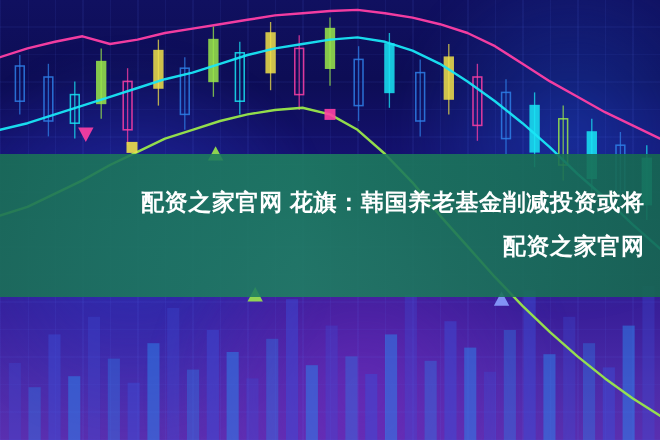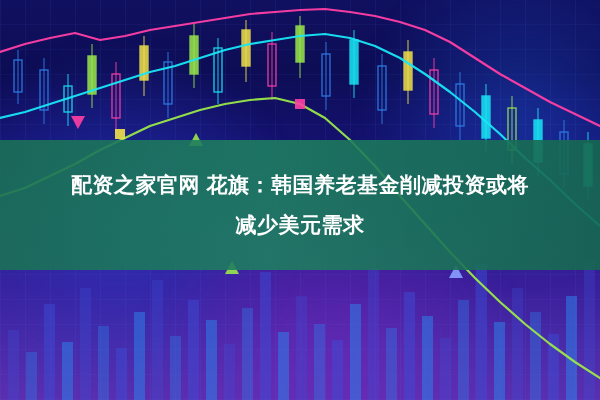--- a/index.html
+++ b/index.html
@@ -65,21 +65,21 @@
   
   .headline {
     position: absolute;
     left: 0;
     top: 140px;
     width: 600px;
     height: 130px;
     background: linear-gradient(90deg, rgba(26,112,86,0.90) 0%, rgba(30,128,96,0.88) 45%, rgba(22,104,80,0.90) 100%);
     display: flex;
     flex-direction: column;
-    align-items: center;
+    align-items: flex-end;
     justify-content: center;
     box-sizing: border-box;
     padding: 0 14px;
   }
   .headline-line {
     color: #ffffff;
     font-size: 21px;
     font-weight: bold;
     line-height: 40px;
     letter-spacing: 0.5px;
@@ -193,16 +193,16 @@
         <rect x="115" y="129" width="10" height="10" fill="#f0e14a" opacity="0.9"></rect>
         <polygon points="196,133 189,146 203,146" fill="#9ae84a" opacity="0.9"></polygon>
         <polygon points="232,261 225,274 239,274" fill="#9ae84a" opacity="0.9"></polygon>
         <polygon points="456,265 449,278 463,278" fill="#8aa0ff" opacity="0.9"></polygon>
         <rect x="295" y="99" width="10" height="10" fill="#ff3fa4" opacity="0.9"></rect>
       </g>
   </svg>
 
   <div class="headline">
     <div class="headline-line">配资之家官网 花旗：韩国养老基金削减投资或将</div>
-    <div class="headline-line">减少美元需求</div>
+    <div class="headline-line">配资之家官网</div>
   </div>
 
 </div>
 
 </body></html>

